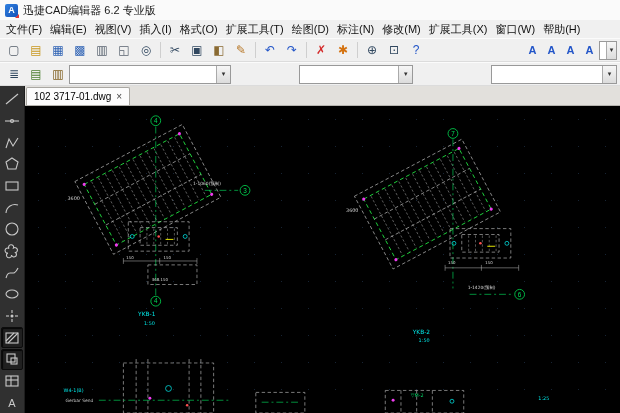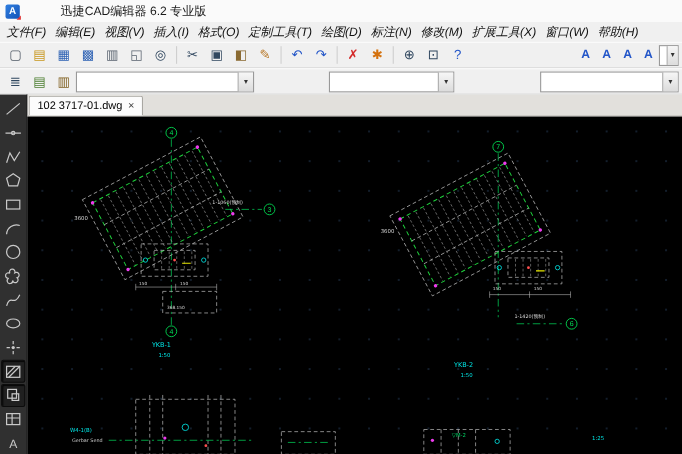--- a/index.html
+++ b/index.html
@@ -1,23 +1,23 @@
 <!DOCTYPE html>
 <html><head>
 <meta charset="utf-8">
 <style>
   html,body{margin:0;padding:0;}
   body{width:620px;height:413px;overflow:hidden;background:#ececec;font-family:"Liberation Sans","DejaVu Sans",sans-serif;}
   .window{width:620px;height:413px;display:flex;flex-direction:column;background:#f0f0f0;}
   .titlebar{height:20px;display:flex;align-items:center;gap:5px;padding:0 5px;background:#fafafa;flex:none;}
   .app-icon{width:13px;height:13px;border-radius:2px;background:linear-gradient(135deg,#2f7fe0,#1453b8);color:#fff;font-size:9px;font-weight:bold;display:flex;align-items:center;justify-content:center;position:relative;}
   .app-icon i{position:absolute;right:-1px;bottom:-1px;width:0;height:0;border-left:4px solid transparent;border-bottom:4px solid #e03434;}
-  .title-text{font-size:11px;color:#1a1a1a;margin-left:32px;}
+  .title-text{font-size:11px;color:#1a1a1a;}
   .menubar{height:18px;display:flex;align-items:center;background:#f0f0f0;padding:0 2px;flex:none;}
-  .menu-item{padding:0 4px;font-size:11px;color:#111;cursor:default;white-space:nowrap;font-style:italic;}
+  .menu-item{padding:0 4px;font-size:11px;color:#111;cursor:default;white-space:nowrap;}
   .toolbar{height:22px;display:flex;align-items:center;padding:0 3px;background:#f0f0f0;border-top:1px solid #fbfbfb;border-bottom:1px solid #dcdcdc;flex:none;}
   .tbtn{min-width:20px;height:19px;display:flex;align-items:center;justify-content:center;font-size:12px;line-height:1;border:1px solid transparent;border-radius:2px;cursor:default;}
   .tbtn.alpha{font-weight:bold;font-size:11px;min-width:17px;}
   .tsep{width:1px;height:16px;background:#cfcfcf;margin:0 3px;}
   .spacer{flex:1;}
   .tcombo{height:17px;border:1px solid #999;background:#fff;display:flex;align-items:center;font-size:10px;color:#222;flex:none;}
   .tcombo .val{flex:1;padding:0 3px;white-space:nowrap;overflow:hidden;}
   .tcombo .arrow{width:13px;align-self:stretch;display:flex;align-items:center;justify-content:center;font-size:7px;color:#333;background:linear-gradient(#f6f6f6,#dcdcdc);border-left:1px solid #aaa;}
   .tabbar{height:18px;background:#e2e0dc;display:flex;align-items:flex-end;padding:1px 0 0 1px;gap:1px;border-bottom:1px solid #b5b3ae;flex:none;}
   .tab{height:16px;display:flex;align-items:center;gap:5px;padding:0 7px;font-size:10px;color:#333;background:#cfccc6;border:1px solid #a9a7a2;border-bottom:none;border-radius:2px 2px 0 0;white-space:nowrap;}
@@ -58,21 +58,21 @@
       </div>
     <div class="title-text">迅捷CAD编辑器 6.2 专业版</div>
   </div>
 
   <div class="menubar">
       <div class="menu-item">文件(F)</div>
       <div class="menu-item">编辑(E)</div>
       <div class="menu-item">视图(V)</div>
       <div class="menu-item">插入(I)</div>
       <div class="menu-item">格式(O)</div>
-      <div class="menu-item">定制工具(T)</div>
+      <div class="menu-item">扩展工具(T)</div>
       <div class="menu-item">绘图(D)</div>
       <div class="menu-item">标注(N)</div>
       <div class="menu-item">修改(M)</div>
       <div class="menu-item">扩展工具(X)</div>
       <div class="menu-item">窗口(W)</div>
       <div class="menu-item">帮助(H)</div>
     </div>
 
   <div class="toolbar">
       <div class="tbtn" style="color: rgb(80, 90, 102);">▢</div>

